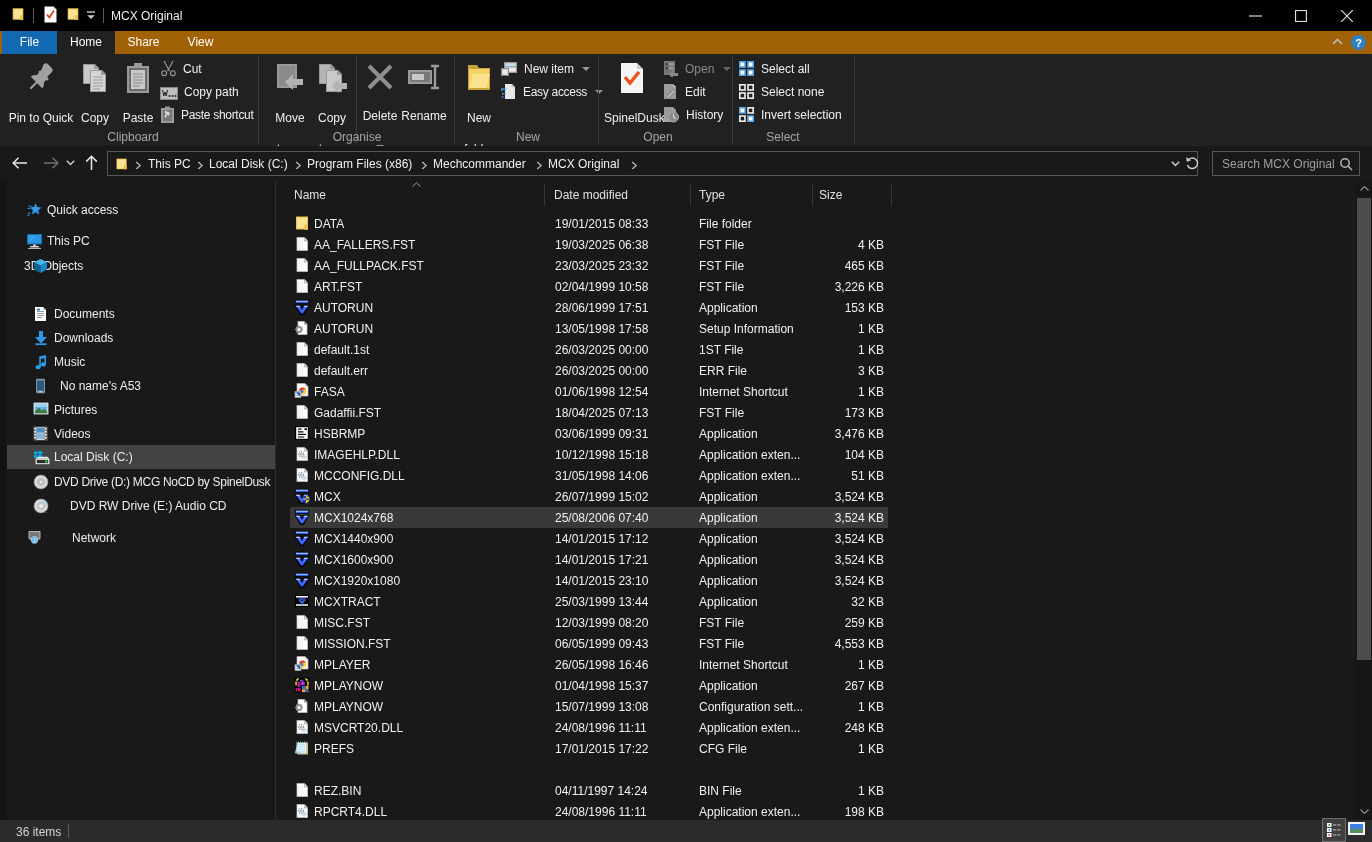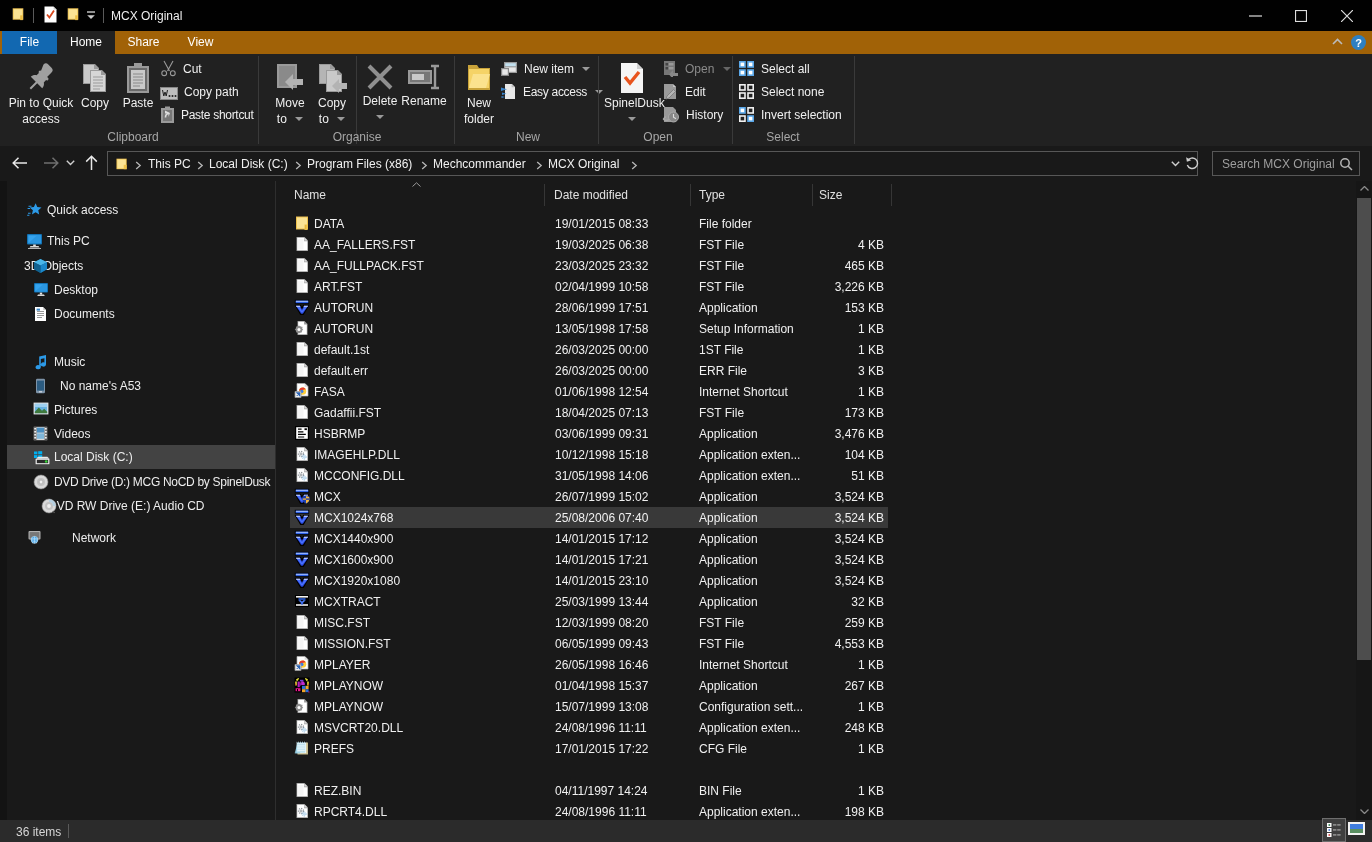--- a/index.html
+++ b/index.html
@@ -14,21 +14,21 @@
 #tab-file{left:2px;width:55px;background:#1268b1}
 #tab-home{left:57px;width:58px;background:#212121}
 #tab-share{left:115px;width:57px}
 #tab-view{left:172px;width:57px}
 
 #ribbon{position:absolute;left:0;top:54px;width:1372px;height:92px;background:#212121}
 .rsep{position:absolute;top:2px;width:1px;height:88px;background:#3a3a3a}
 .glabel{position:absolute;top:76px;width:120px;text-align:center;font-size:12px;color:#a6a6a6}
 .bigbtn{position:absolute;top:0;text-align:center;color:#f0f0f0;font-size:12px}
 .bigbtn .bicon{display:block;margin:8px auto 0}
-.bigbtn .l1{display:block;margin-top:3px;line-height:13px}
+.bigbtn .l1{display:block;margin-top:18px;line-height:13px}
 .smbtn{position:absolute;height:22px;color:#f0f0f0;font-size:12px;line-height:22px;white-space:nowrap}
 .smbtn svg{vertical-align:-4px;margin-right:6px}
 .darr{display:inline-block;width:0;height:0;border-left:4px solid transparent;border-right:4px solid transparent;border-top:4px solid #9a9a9a;margin-left:5px;vertical-align:2px}
 
 #addrbar{position:absolute;left:0;top:146px;width:1372px;height:35px;background:#191919}
 #addrbox{position:absolute;left:107px;top:5px;width:1091px;height:25px;border:1px solid #575757}
 #searchbox{position:absolute;left:1212px;top:5px;width:148px;height:25px;border:1px solid #575757;color:#9f9f9f;font-size:12px;line-height:23px}
 .crumb{position:absolute;top:5px;font-size:12px;color:#f0f0f0;white-space:nowrap}
 
 #nav{position:absolute;left:0;top:181px;width:275px;height:639px;background:#191919}
@@ -518,36 +518,33 @@
         </svg>This PC
     </div>
     <div class="nitem" style="left:0;top:73px;width:275px;padding-left:24px">
       <svg style="left:33px" width="15" height="16" viewBox="0 0 15 16">
           <path d="M7.5 1L14 4.2v7L7.5 15 1 11.2v-7z" fill="#115e8e"></path>
           <path d="M7.5 1L14 4.2 7.5 7.5 1 4.2z" fill="#4ab6e8"></path>
           <path d="M7.5 7.5L14 4.2v7L7.5 15z" fill="#1b87c9"></path>
           <path d="M7.5 7.5L1 4.2v7L7.5 15z" fill="#10618f"></path>
         </svg>3D Objects
     </div>
-    <div class="nitem" style="left:0;top:97px;width:275px;padding-left:54px">
-      <svg style="left:33px" width="16" height="15" viewBox="0 0 16 15">
-          <rect x="1" y="1" width="14" height="9.6" rx="1" fill="#1272b4"></rect>
-          <rect x="2.1" y="2.1" width="11.8" height="7.4" fill="#35a3ee"></rect>
-          <path d="M2.1 9.5l8.3-7.4h3.5v7.4z" fill="#2b96e0"></path>
-          <path d="M5 12.6h6l.8 1.4H4.2z" fill="#d5d5d5"></path>
-          <rect x="6.8" y="10.6" width="2.4" height="2" fill="#e0e0e0"></rect>
-        </svg>Desktop
-    </div>
     <div class="nitem" style="left:0;top:121px;width:275px;padding-left:54px">
       <svg style="left:34px" width="13" height="16" viewBox="0 0 13 16">
           <path d="M1 1h8l3 3v11H1z" fill="#fff"></path>
           <path d="M9.2 1.2L11.8 4H9.2z" fill="#ccc"></path>
           <path d="M3 5.5h7M3 7.5h7M3 9.5h7M3 11.5h5" stroke="#9a9a9a" stroke-width="1"></path>
           <rect x="2.6" y="2.6" width="3.4" height="2" fill="#3a88c9"></rect>
         </svg>Documents
+    </div>
+    <div class="nitem" style="left:0;top:145px;width:275px;padding-left:54px">
+      <svg style="left:34px" width="14" height="16" viewBox="0 0 14 16">
+          <path d="M5 1h4v6h4l-6 6.5L1 7h4z" fill="#2c9ae8"></path>
+          <path d="M1.5 14.2h11" stroke="#2c9ae8" stroke-width="1.8"></path>
+        </svg>Downloads
     </div>
     <div class="nitem" style="left:0;top:169px;width:275px;padding-left:54px">
       <svg style="left:35px" width="12" height="16" viewBox="0 0 12 16">
           <path d="M4.2 2.5L11 1v9.6a2.6 2.1 0 1 1-1.6-2V4.2L5.8 5v8.2a2.6 2.1 0 1 1-1.6-2z" fill="#2c9ae8"></path>
         </svg>Music
     </div>
     <div class="nitem" style="left:0;top:193px;width:275px;padding-left:60px">
       <svg style="left:35px" width="11" height="16" viewBox="0 0 11 16">
           <rect x="1" y="0.8" width="9" height="14.4" rx="1.2" fill="#7d93a8"></rect>
           <rect x="2" y="2.6" width="7" height="10" fill="#2b5b80"></rect>
@@ -595,21 +592,21 @@
     </div>
     <div class="nitem" style="left:0;top:289px;width:280px;padding-left:54px;letter-spacing:-0.3px">
       <svg style="left:33px" width="16" height="16" viewBox="0 0 16 16">
           <circle cx="8" cy="8" r="7" fill="#d9d9d9"></circle>
           <circle cx="8" cy="8" r="6.97" fill="none" stroke="#8a8a8a" stroke-width=".6"></circle>
           <circle cx="8" cy="8" r="4" fill="#c2c2c2"></circle>
           <circle cx="8" cy="8" r="1.9" fill="#efefef"></circle>
           <circle cx="8" cy="8" r="1.9" fill="none" stroke="#9a9a9a" stroke-width=".5"></circle>
         </svg>DVD Drive (D:) MCG NoCD by SpinelDusk
     </div>
-    <div class="nitem" style="left:8px;top:313px;width:275px;padding-left:40px">
+    <div class="nitem" style="left:0;top:313px;width:275px;padding-left:70px">
       <svg style="left:33px" width="16" height="16" viewBox="0 0 16 16">
           <circle cx="8" cy="8" r="7" fill="#d9d9d9"></circle>
           <circle cx="8" cy="8" r="6.97" fill="none" stroke="#8a8a8a" stroke-width=".6"></circle>
           <circle cx="8" cy="8" r="4" fill="#c2c2c2"></circle>
           <circle cx="8" cy="8" r="1.9" fill="#efefef"></circle>
           <path d="M8 1.2a6.8 6.8 0 0 1 6.8 6.8l-2.9-.1A4 4 0 0 0 8 4z" fill="#b5cfe0"></path>
           <path d="M12.2 12.8l2 1.8-1.2.6-1.6-2z" fill="#555"></path>
         </svg>DVD RW Drive (E:) Audio CD
     </div>
     <div class="nitem" style="left:0;top:345px;width:275px;padding-left:72px">

